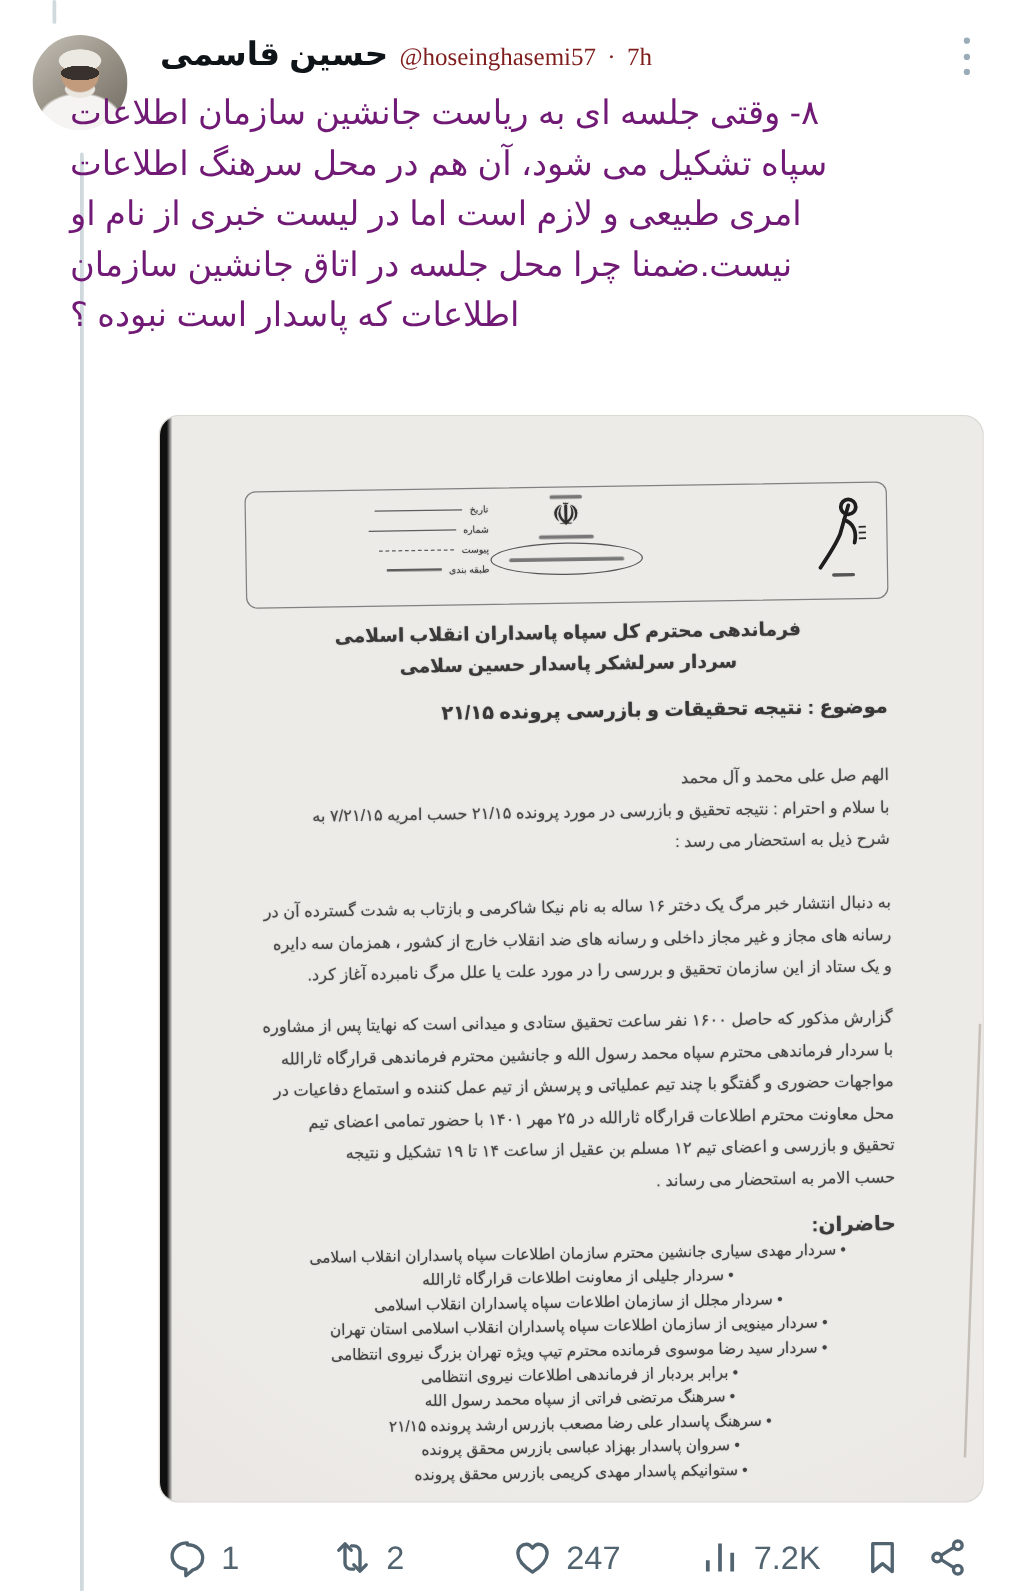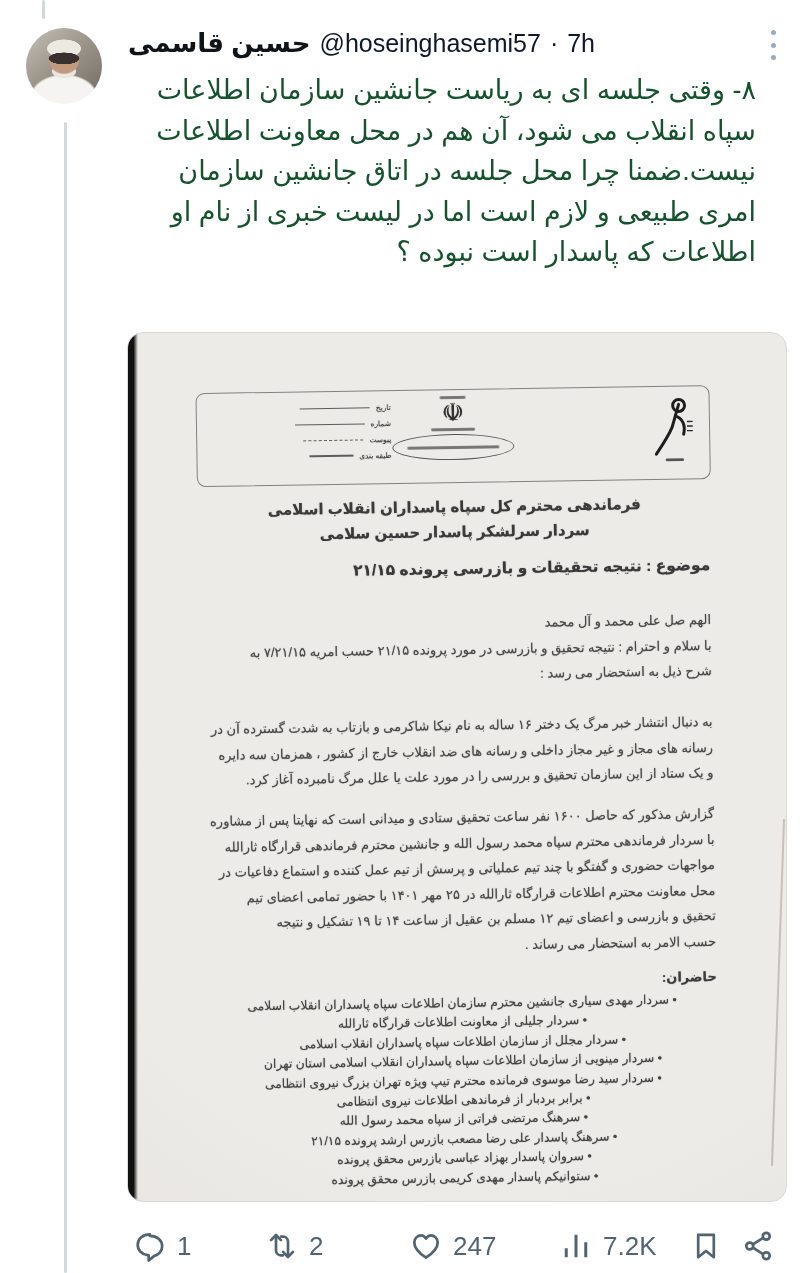--- a/index.html
+++ b/index.html
@@ -16,28 +16,28 @@
       radial-gradient(ellipse 26px 10px at 50% 40%, #39312e 58%, rgba(0,0,0,0) 60%),
       radial-gradient(ellipse 30px 16px at 50% 27%, #ece8e2 55%, rgba(0,0,0,0) 58%),
       radial-gradient(ellipse 24px 22px at 50% 42%, #c29b7c 60%, rgba(0,0,0,0) 66%),
       radial-gradient(ellipse 21px 12px at 50% 57%, #e9e5df 55%, rgba(0,0,0,0) 60%),
       radial-gradient(ellipse 55px 38px at 50% 92%, #f5f4f2 58%, rgba(0,0,0,0) 63%),
       linear-gradient(140deg,#c6c1b8 0%,#9b958a 45%,#6f6a61 100%);}
 
   
   .header-row{position:absolute;left:128px;top:28px;width:620px;display:flex;align-items:baseline;gap:9px;white-space:nowrap;overflow:hidden;}
   .name{font-weight:bold;font-size:26px;color:#0f1419;direction:rtl;}
-  .handle,.sep,.time{font-size:25px;color:#0f172a;}
+  .handle,.sep,.time{font-size:20px;color:#7f1d1d;font-family:Liberation Serif, serif;}
 
   .kebab{position:absolute;left:762px;top:30px;width:22px;height:30px;display:flex;flex-direction:column;align-items:center;justify-content:space-between;cursor:pointer;}
   .kebab i{width:5px;height:5px;border-radius:50%;background:#9aacb8;display:block;}
 
   
-  .tweet-text{position:absolute;left:56px;top:70px;width:700px;direction:rtl;text-align:right;
-              color:#14532d;font-size:27px;line-height:40.5px;}
+  .tweet-text{position:absolute;left:56px;top:70px;width:700px;direction:rtl;text-align:left;
+              color:#701a75;font-size:27px;line-height:40.5px;}
   .tweet-text div{white-space:nowrap;}
 
   
   .doc-card{position:absolute;left:127px;top:332px;width:658px;height:868px;border-radius:16px;overflow:hidden;
             border:1px solid #dcd8d4;
             background:radial-gradient(130% 110% at 55% 35%, #edebe8 55%, #e3e0dc 100%);}
   .paper-edge{position:absolute;left:0;top:0;bottom:0;width:10px;
               background:linear-gradient(to right,#101010 55%, rgba(16,16,16,0));}
   .paper-fold{position:absolute;right:7px;top:56%;height:40%;width:2px;background:rgba(150,140,128,.45);transform:rotate(2deg);}
   .paper-inner{position:absolute;left:14px;right:14px;top:0;bottom:0;direction:rtl;
@@ -58,21 +58,21 @@
   .lh-fields div:nth-child(4)::after{width:44px;border-top-width:2.5px;filter:blur(.6px);}
 
   
   .scan{text-shadow:0 0 1.1px rgba(50,50,50,.55);}
   .doc-recipient{position:absolute;top:161px;left:0;right:0;text-align:center;font-weight:bold;
                  font-size:15px;line-height:25px;color:#3a3a3a;}
   .doc-subject{position:absolute;top:227px;right:60px;font-weight:bold;font-size:15.5px;color:#383838;white-space:nowrap;}
   .doc-par{position:absolute;right:60px;left:20px;text-align:right;font-size:13px;line-height:25.5px;color:#484848;}
   .doc-par div{white-space:nowrap;}
   .p1{top:278px;} .p2{top:380px;} .p3{top:472px;}
-  .doc-att-head{position:absolute;top:640px;right:60px;font-weight:bold;font-size:13px;color:#3c3c3c;}
+  .doc-att-head{position:absolute;top:640px;right:60px;font-weight:bold;font-size:16px;color:#3c3c3c;}
   .doc-attendees{position:absolute;top:661px;left:6px;right:6px;text-align:center;font-size:12.3px;line-height:19.4px;color:#434343;}
   .doc-attendees div{white-space:nowrap;}
   .doc-attendees div::before{content:"• ";}
 
   
   .action{position:absolute;top:1224px;height:44px;display:flex;align-items:center;gap:9px;color:#536471;font-size:26px;cursor:pointer;}
   .action svg{display:block;}
   .a-reply{left:132px;} .a-rt{left:264px;} .a-like{left:408px;} .a-views{left:558px;} .a-bm{left:688px;} .a-share{left:740px;}
 </style>
 </head>
@@ -93,23 +93,23 @@
   </div>
 
   <div class="kebab">
     <i></i>
     <i></i>
     <i></i>
   </div>
 
   <div class="tweet-text">
       <div>۸- وقتی جلسه ای به ریاست جانشین سازمان اطلاعات</div>
-      <div>سپاه انقلاب می شود، آن هم در محل معاونت اطلاعات</div>
+      <div>سپاه تشکیل می شود، آن هم در محل سرهنگ اطلاعات</div>
+      <div>امری طبیعی و لازم است اما در لیست خبری از نام او</div>
       <div>نیست.ضمنا چرا محل جلسه در اتاق جانشین سازمان</div>
-      <div>امری طبیعی و لازم است اما در لیست خبری از نام او</div>
       <div>اطلاعات که پاسدار است نبوده ؟</div>
     </div>
 
   <div class="doc-card">
     <div class="paper-inner scan">
 
       <div class="lh-box">
         <div class="lh-logo">
           <svg viewBox="0 0 40 64" width="46" height="74">
             <g fill="none" stroke="#1e1e1e" stroke-width="2.6" stroke-linecap="round">

